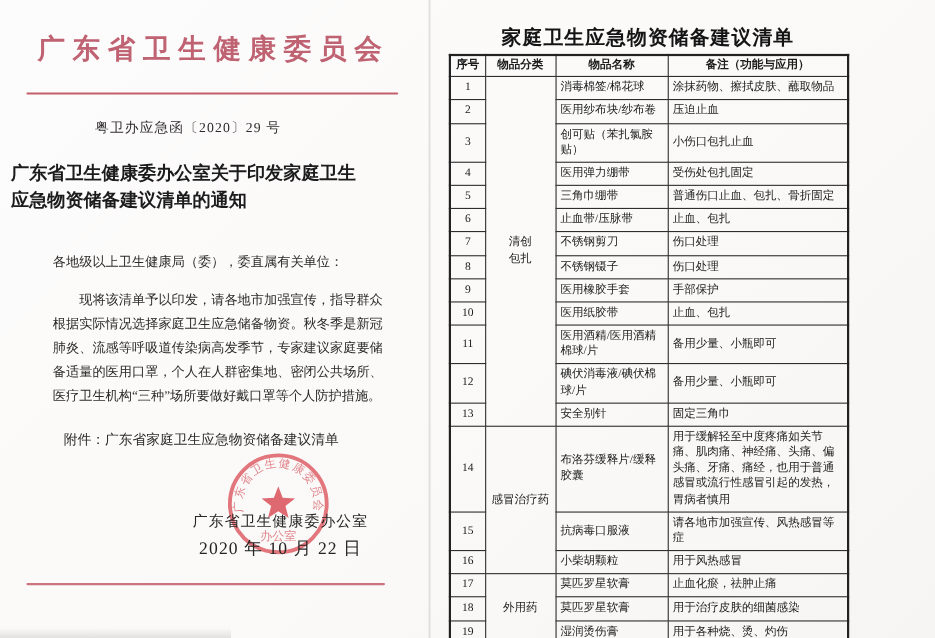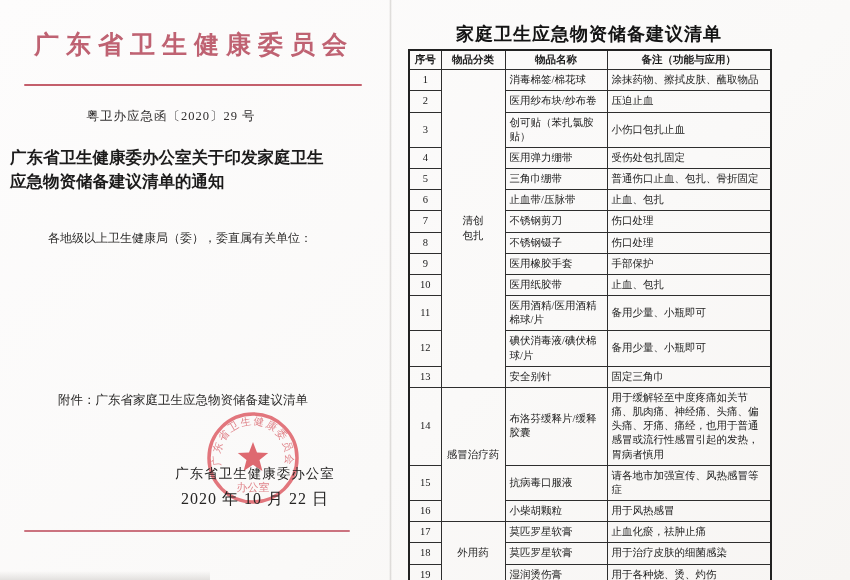--- a/index.html
+++ b/index.html
@@ -90,20 +90,21 @@
   <div class="left-doc">
     <div class="agency">广东省卫生健康委员会</div>
     <div class="rule-top"></div>
     <div class="doc-number">粤卫办应急函〔2020〕29 号</div>
     <div class="notice-title">
       <div>广东省卫生健康委办公室关于印发家庭卫生</div>
       <div>应急物资储备建议清单的通知</div>
     </div>
     <div class="body-text">
       <p>各地级以上卫生健康局（委），委直属有关单位：</p>
+      <p class="indent">现将该清单予以印发，请各地市加强宣传，指导群众根据实际情况选择家庭卫生应急储备物资。秋冬季是新冠肺炎、流感等呼吸道传染病高发季节，专家建议家庭要储备适量的医用口罩，个人在人群密集地、密闭公共场所、医疗卫生机构“三种”场所要做好戴口罩等个人防护措施。</p>
     </div>
     <div class="attachment">附件：广东省家庭卫生应急物资储备建议清单</div>
 
     <svg class="seal" viewBox="-70 -70 140 140">
       <circle cx="0" cy="0" r="44" fill="none" stroke="#dd5a62" stroke-width="3.5"></circle>
       <polygon fill="#d84a53" points="0,-16 4,-5.5 15.2,-4.9 6.5,2.1 9.4,12.9 0,6.8 -9.4,12.9 -6.5,2.1 -15.2,-4.9 -4,-5.5"></polygon>
       <defs>
         <path id="sealArc" d="M -28 17 A 33 33 0 1 1 28 17" fill="none"></path>
       </defs>
       <text font-size="10.5" fill="#da6a72" letter-spacing="1.5">

